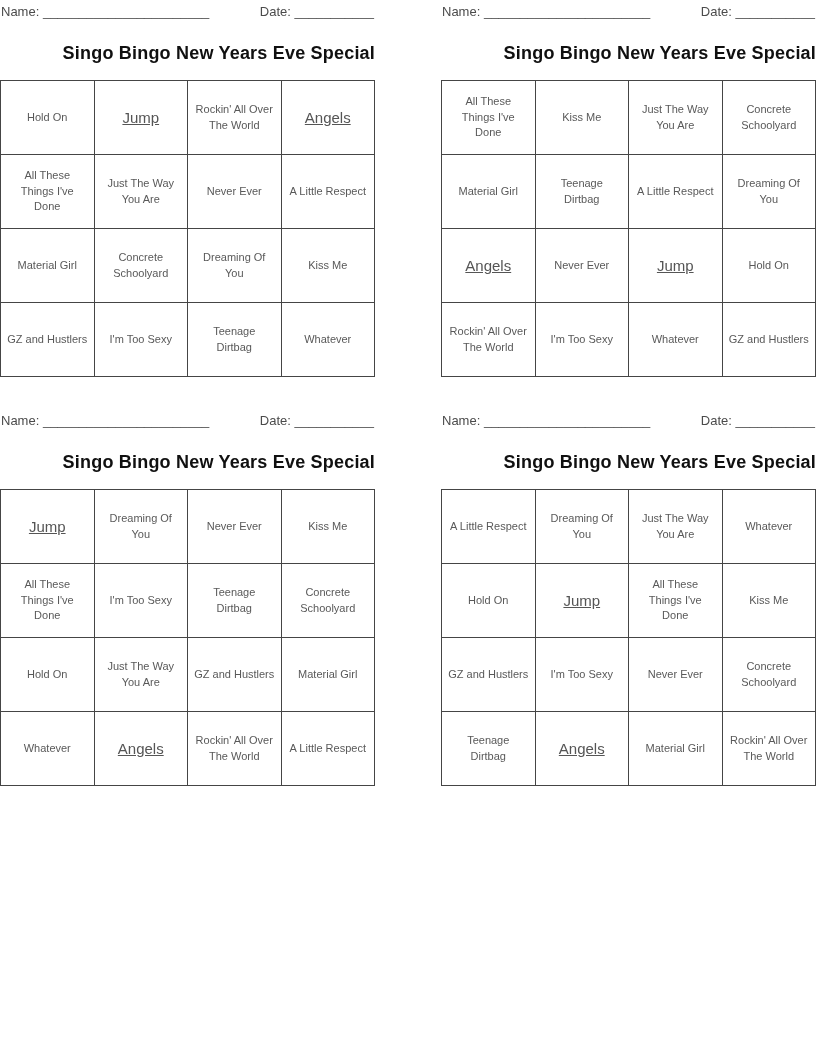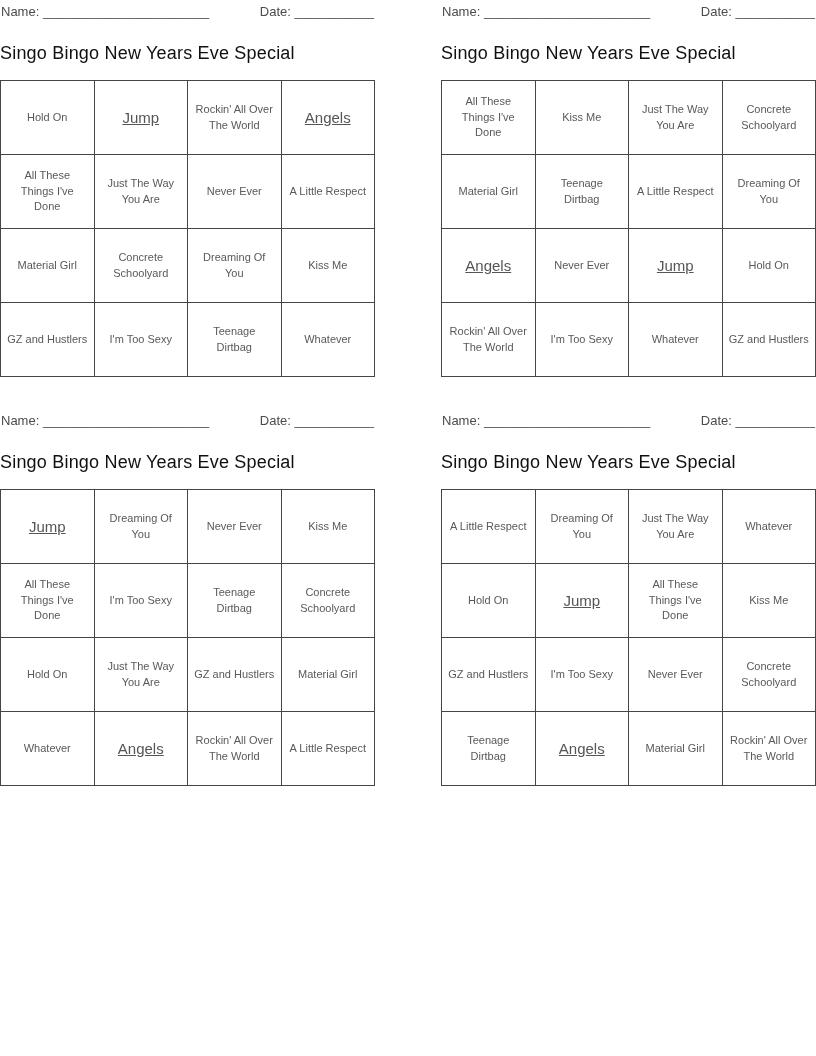--- a/index.html
+++ b/index.html
@@ -23,23 +23,23 @@
     display: flex;
     justify-content: space-between;
     align-items: baseline;
     color: #4b4b4b;
     font-size: 13px;
     padding: 0 1px;
     white-space: nowrap;
   }
   .card-title {
     margin: 24px 0 16px 0;
-    text-align: left;
+    text-align: right;
     font-size: 18px;
-    font-weight: 400;
+    font-weight: 700;
     color: #101010;
     letter-spacing: 0.2px;
   }
   table.grid {
     width: 100%;
     border-collapse: collapse;
     table-layout: fixed;
   }
   table.grid td {
     border: 1px solid #454545;

